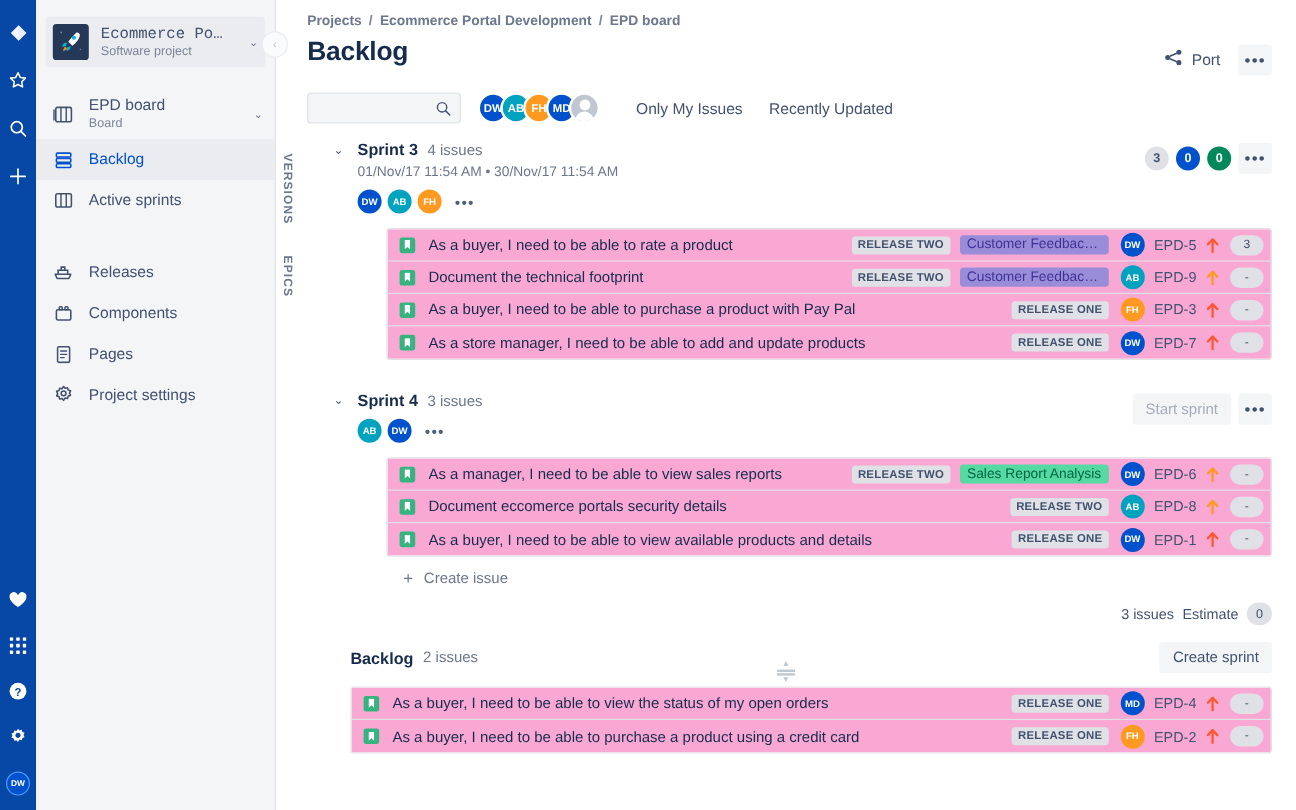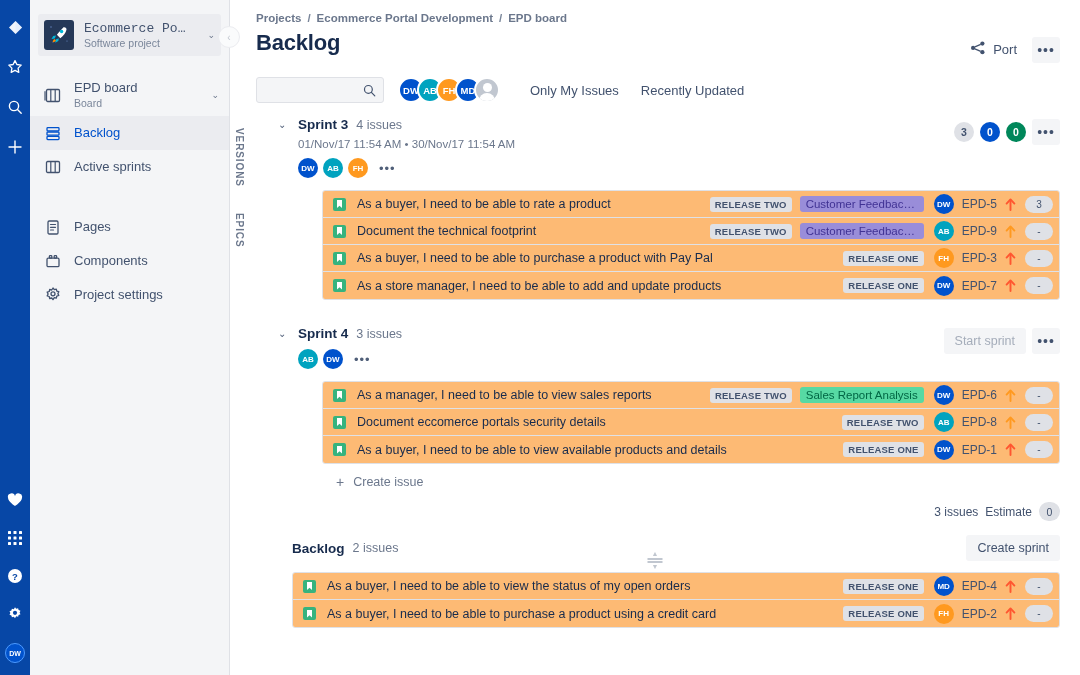--- a/index.html
+++ b/index.html
@@ -153,21 +153,21 @@
   .pill.green { background: #00875A; color: #fff; }
   .btn-ghost { height: 26px; padding: 0 11px; border-radius: 3px; background: #F4F5F7;
     color: #A5ADBA; font-size: 12.5px; display:flex; align-items:center; cursor: default; }
   .btn-ghost.enabled { color: #42526E; cursor:pointer; }
 
   
   .issues { margin: 12px 0 0 44px; border: 1px solid #DFE1E6; border-radius: 3px; overflow: hidden; }
   .issues.nb { margin-left: 14px; }
   .row {
     display:flex; align-items:center; height: 27px; padding: 0 6px 0 10px;
-    background: #fdba74; border-bottom: 1px solid #DFE1E6; cursor: pointer;
+    background: #f9a8d4; border-bottom: 1px solid #DFE1E6; cursor: pointer;
   }
   .row:last-child { border-bottom: 0; }
   .ico-story { width: 13px; height: 13px; flex: 0 0 13px; background: #36B37E; border-radius: 2px;
     position: relative; margin-right: 11px; }
   .ico-story::after {
     content:""; position:absolute; left: 4px; top: 2.5px; width: 5px; height: 8px;
     background: #fff; clip-path: polygon(0 0, 100% 0, 100% 100%, 50% 72%, 0 100%);
   }
   .r-sum { flex: 1 1 auto; font-size: 12.5px; color: #172B4D; white-space: nowrap;
     overflow: hidden; text-overflow: ellipsis; }
@@ -341,43 +341,53 @@
             <line x1="5.8" y1="1.5" x2="5.8" y2="12.5" stroke="#42526E" stroke-width="1.2"></line>
             <line x1="10.2" y1="1.5" x2="10.2" y2="12.5" stroke="#42526E" stroke-width="1.2"></line>
           </svg>
       </span>
       <span class="ni-lab">Active sprints</span>
     </div>
 
 
     <div class="nav-gap"></div>
 
-
+    <div class="nav-item">
+      <span class="ni-ico">
+        <svg width="17" height="14" viewBox="0 0 17 14">
+            <path d="M2 8.5h13l-1.6 3.6H3.6z" fill="none" stroke="#42526E" stroke-width="1.3" stroke-linejoin="round"></path>
+            <path d="M4.4 8.5V5.2h8v3.3" fill="none" stroke="#42526E" stroke-width="1.3"></path>
+            <path d="M7 5.2V2.6h3v2.6" fill="none" stroke="#42526E" stroke-width="1.3"></path>
+          </svg>
+      </span>
+      <span class="ni-lab">Releases</span>
+    </div>
+
+
+    <div class="nav-item">
+      <span class="ni-ico">
+        <svg width="16" height="14" viewBox="0 0 16 14">
+            <rect x="2" y="4.2" width="12" height="8.4" rx="1.2" fill="none" stroke="#42526E" stroke-width="1.3"></rect>
+            <rect x="4.4" y="1.6" width="2.4" height="2.6" rx=".7" fill="none" stroke="#42526E" stroke-width="1.3"></rect>
+            <rect x="9.2" y="1.6" width="2.4" height="2.6" rx=".7" fill="none" stroke="#42526E" stroke-width="1.3"></rect>
+          </svg>
+      </span>
+      <span class="ni-lab">Components</span>
+    </div>
 
     <div class="nav-item">
       <span class="ni-ico">
         <svg width="14" height="15" viewBox="0 0 14 15">
             <rect x="2" y="1" width="10" height="13" rx="1.2" fill="none" stroke="#42526E" stroke-width="1.3"></rect>
             <line x1="4.5" y1="4.5" x2="9.5" y2="4.5" stroke="#42526E" stroke-width="1.2" stroke-linecap="round"></line>
             <line x1="4.5" y1="7.3" x2="9.5" y2="7.3" stroke="#42526E" stroke-width="1.2" stroke-linecap="round"></line>
             <line x1="4.5" y1="10" x2="7.5" y2="10" stroke="#42526E" stroke-width="1.2" stroke-linecap="round"></line>
           </svg>
       </span>
       <span class="ni-lab">Pages</span>
-    </div>
-
-    <div class="nav-item">
-      <span class="ni-ico">
-        <svg width="16" height="14" viewBox="0 0 16 14">
-            <rect x="2" y="4.2" width="12" height="8.4" rx="1.2" fill="none" stroke="#42526E" stroke-width="1.3"></rect>
-            <rect x="4.4" y="1.6" width="2.4" height="2.6" rx=".7" fill="none" stroke="#42526E" stroke-width="1.3"></rect>
-            <rect x="9.2" y="1.6" width="2.4" height="2.6" rx=".7" fill="none" stroke="#42526E" stroke-width="1.3"></rect>
-          </svg>
-      </span>
-      <span class="ni-lab">Components</span>
     </div>
 
 
     <div class="nav-item">
       <span class="ni-ico">
         <svg width="16" height="16" viewBox="0 0 16 16">
             <path d="M8 1l1.3 1.6 2-.5.5 2 2 .6-.9 1.9.9 1.9-2 .6-.5 2-2-.5L8 12.6 6.7 11l-2 .5-.5-2-2-.6.9-1.9-.9-1.9 2-.6.5-2 2 .5z" fill="none" stroke="#42526E" stroke-width="1.3" stroke-linejoin="round"></path>
             <circle cx="8" cy="6.8" r="2" fill="none" stroke="#42526E" stroke-width="1.3"></circle>
           </svg>
       </span>

